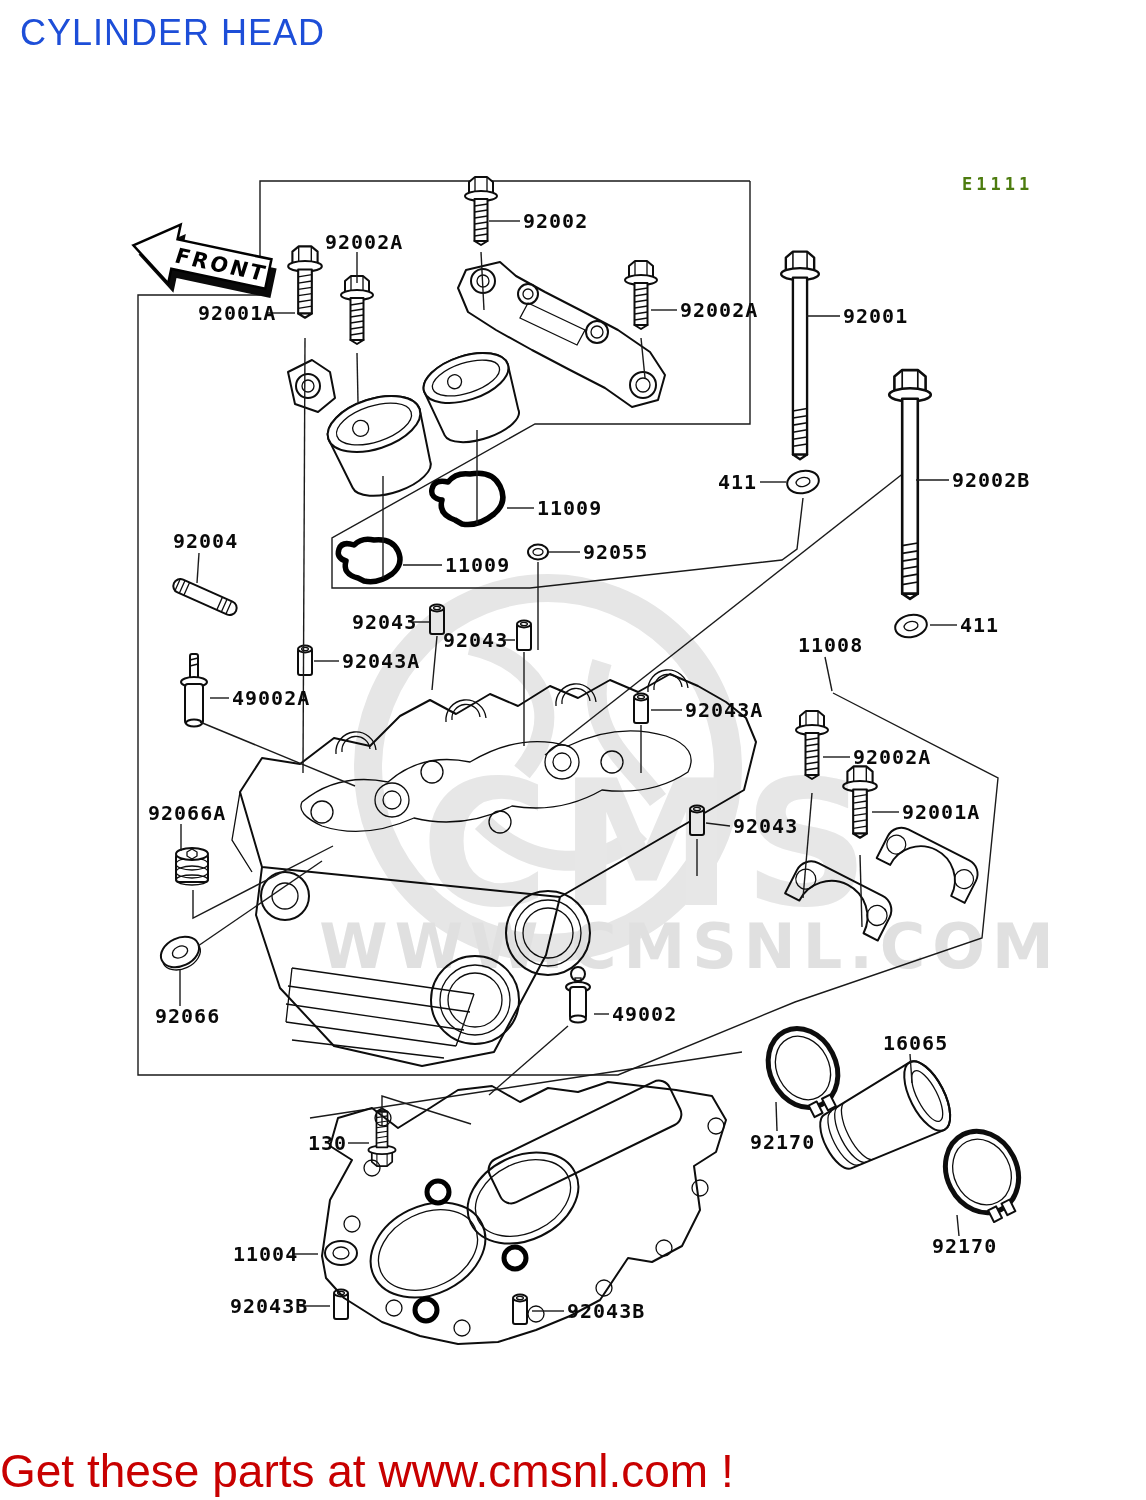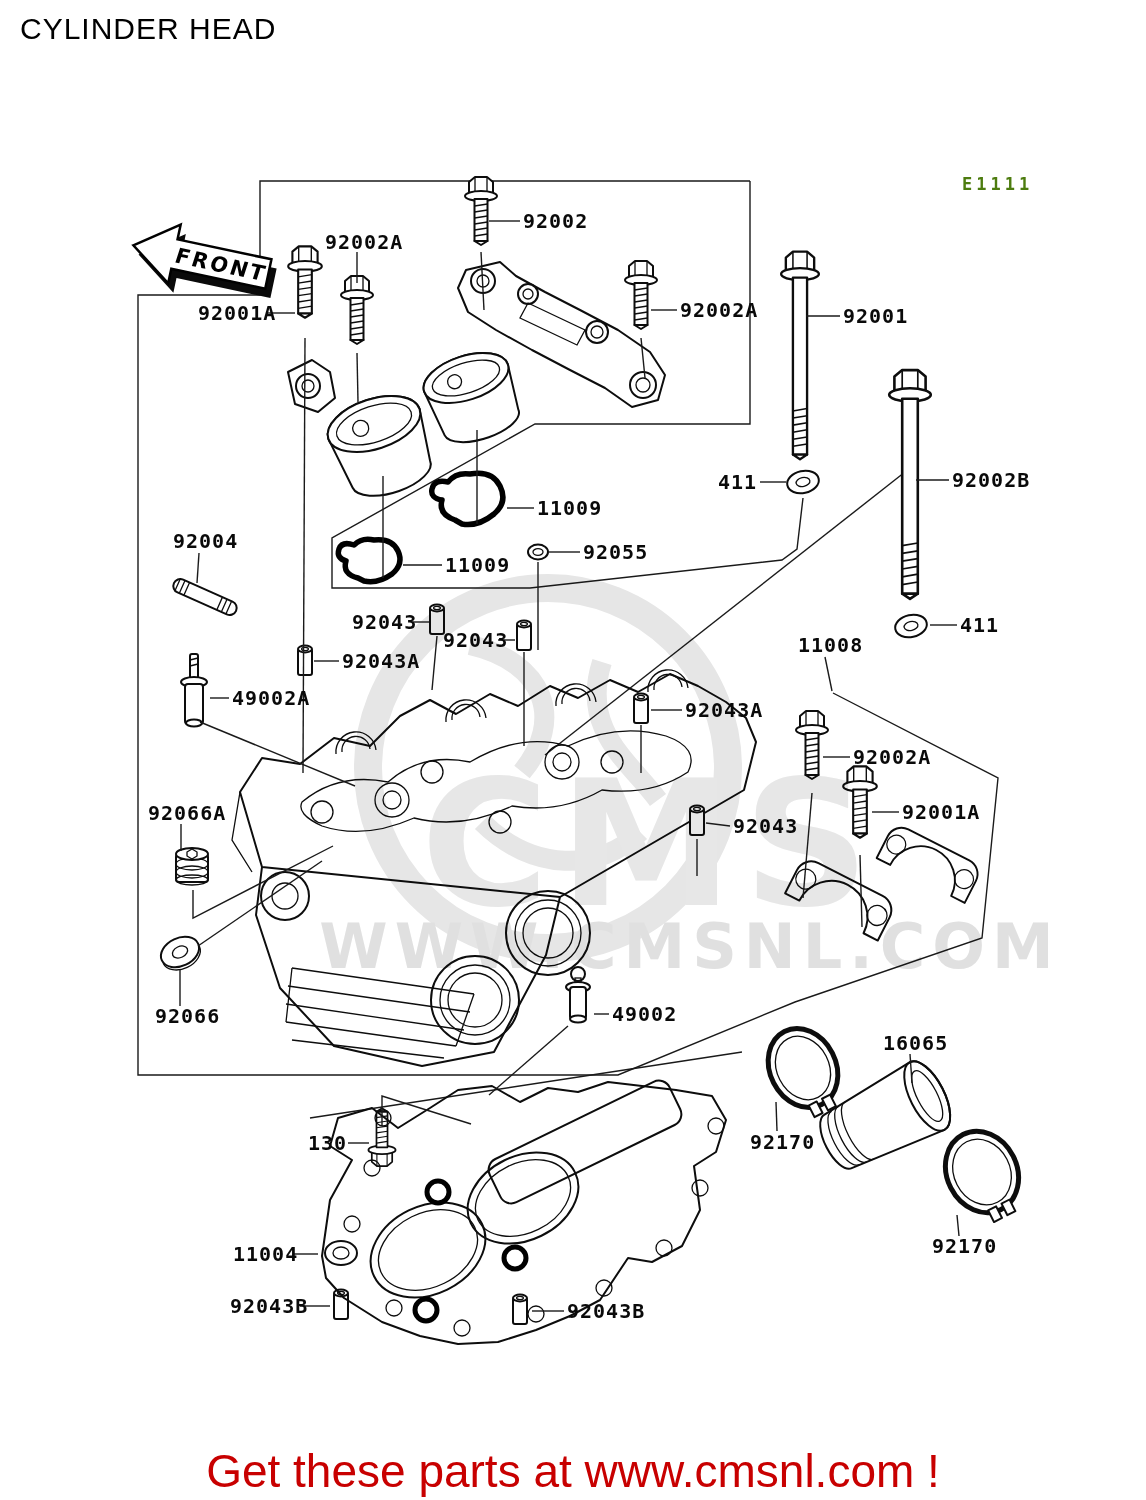--- a/index.html
+++ b/index.html
@@ -1,23 +1,23 @@
 <!DOCTYPE html>
 <html><head>
 <meta charset="utf-8">
 <style>
   html,body{margin:0;padding:0;background:#fff}
   body{width:1146px;height:1500px;font-family:"DejaVu Sans",sans-serif}
   .stage{position:relative;width:1146px;height:1500px;background:#fff;overflow:hidden}
   #diagram{position:absolute;left:0;top:0}
   .page-title{position:absolute;left:20px;top:12px;font-family:"Liberation Sans",sans-serif;
-    font-size:30px;color:#000000;letter-spacing:1px;white-space:nowrap}
+    font-size:36px;color:#1d4ed8;letter-spacing:1px;white-space:nowrap}
   .diagram-code{position:absolute;left:962px;top:174px;font-family:"DejaVu Sans Mono",monospace;
     font-weight:bold;font-size:17px;letter-spacing:4px;color:#4d7c0f}
-  .banner{position:absolute;left:0;top:1444px;width:100%;text-align:center;
+  .banner{position:absolute;left:0;top:1444px;width:100%;text-align:left;
     font-family:"Liberation Sans",sans-serif;font-size:46px;color:#c80000;white-space:nowrap}
   
   .ol{fill:none;stroke:#1a1a1a;stroke-width:1.4}
   .part{fill:#fff;stroke:#0d0d0d;stroke-width:2;stroke-linejoin:round}
   .partn{fill:none;stroke:#0d0d0d;stroke-width:2;stroke-linejoin:round}
   .det{fill:none;stroke:#0d0d0d;stroke-width:1.3}
   .gask{fill:none;stroke:#000;stroke-width:5.5;stroke-linejoin:round;stroke-linecap:round}
   .lead{fill:none;stroke:#1a1a1a;stroke-width:1.4}
   .plbl{font-family:"DejaVu Sans Mono",monospace;font-weight:bold;font-size:20px;
     fill:#0a0a0a;letter-spacing:1px}

